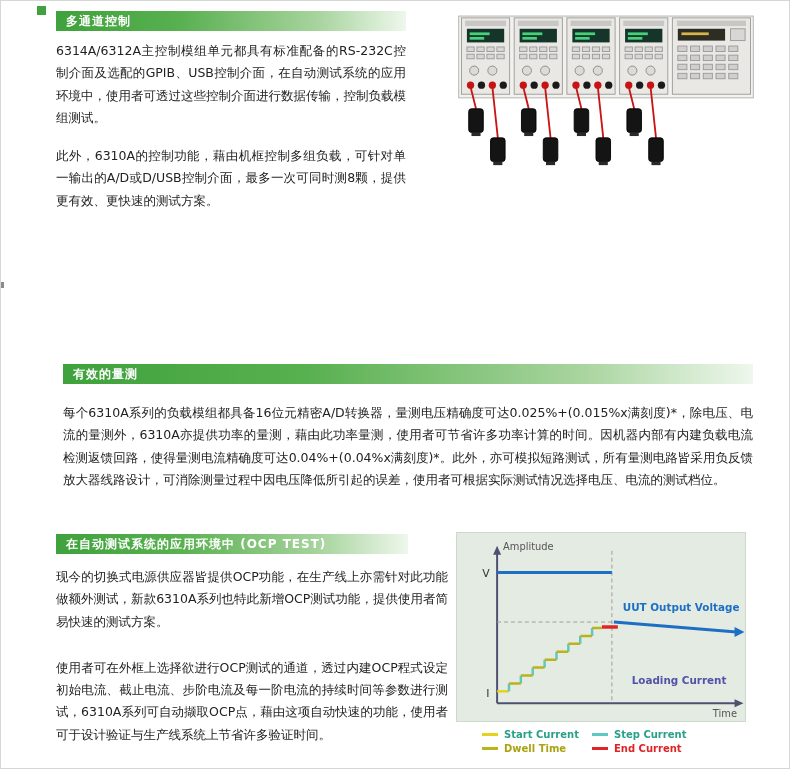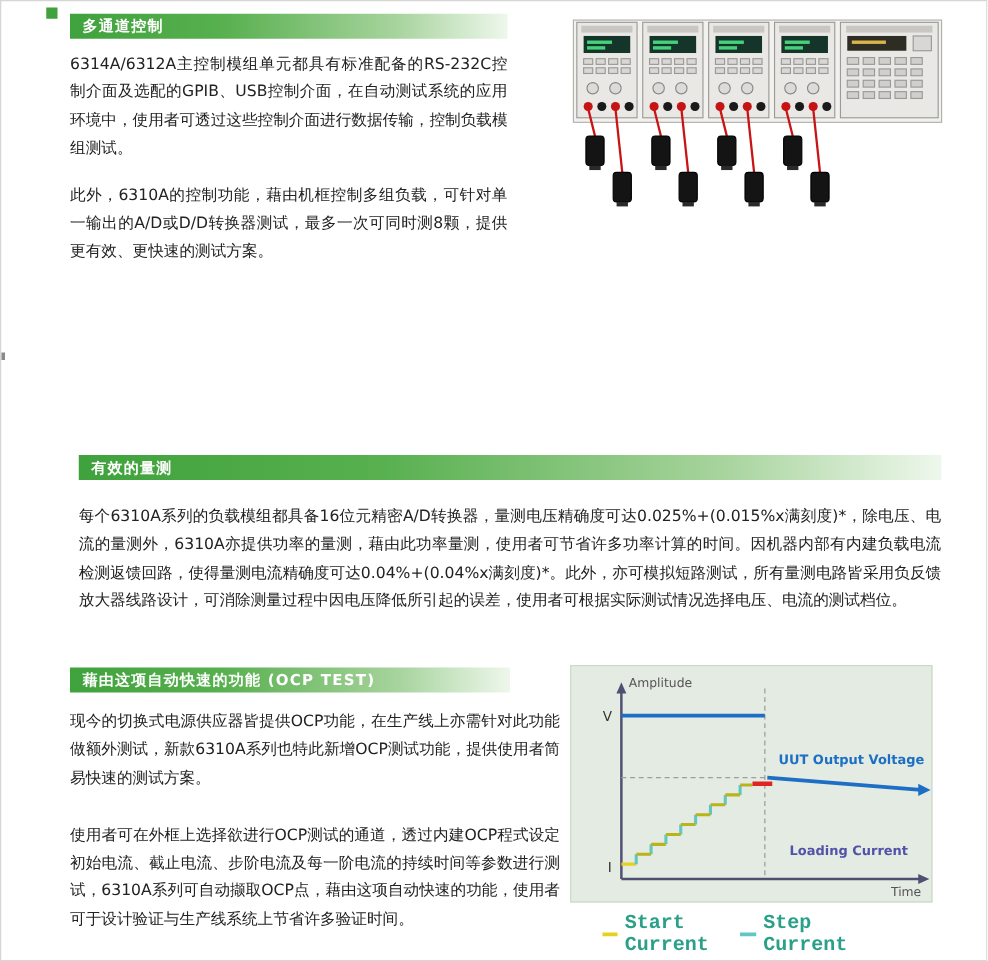--- a/index.html
+++ b/index.html
@@ -61,34 +61,34 @@
     border: 1px solid #cdd9ca;
   }
   .legend {
     display: grid;
     grid-template-columns: 110px 110px;
     row-gap: 3px;
     margin: 7px 0 0 26px;
   }
   .legend-item { display: flex; align-items: center; }
   .swatch { display: inline-block; width: 16px; height: 3px; margin-right: 6px; }
-  .legend-label { font-size: 16px; font-weight: bold; font-family: Liberation Mono, monospace; }
+  .legend-label { font-size: 10px; font-weight: bold; }
 </style>
 </head>
 <body>
 
 <div class="page">
 
   <div class="corner-square"></div>
   <div class="edge-mark"></div>
 
   <section class="sec1-left">
     <h2 class="bar">多通道控制</h2>
     <p class="body">6314A/6312A主控制模组单元都具有标准配备的RS-232C控制介面及选配的GPIB、USB控制介面，在自动测试系统的应用环境中，使用者可透过这些控制介面进行数据传输，控制负载模组测试。</p>
-    <p class="body">此外，6310A的控制功能，藉由机框控制多组负载，可针对单一输出的A/D或D/D转换器测试，最多一次可同时测8颗，提供更有效、更快速的测试方案。</p>
+    <p class="body">此外，6310A的控制功能，藉由机框控制多组负载，可针对单一输出的A/D或D/USB控制介面，最多一次可同时测8颗，提供更有效、更快速的测试方案。</p>
   </section>
 
   <figure class="sec1-right">
     <svg width="300" height="165" viewBox="0 0 330 170">
 
       <rect x="3" y="2" width="324" height="90" fill="#f2f1ee" stroke="#b0b0ac"></rect>
       <defs>
         <g id="mod">
           <rect x="0" y="0" width="53" height="84" fill="#e9e8e5" stroke="#9a9a96"></rect>
           <rect x="4" y="3" width="45" height="6" fill="#c8c7c3"></rect>
@@ -171,21 +171,21 @@
       <use href="#adapter" x="220" y="136"></use>
     </svg>
   </figure>
 
   <section class="sec2">
     <h2 class="bar">有效的量测</h2>
     <p class="body">每个6310A系列的负载模组都具备16位元精密A/D转换器，量测电压精确度可达0.025%+(0.015%x满刻度)*，除电压、电流的量测外，6310A亦提供功率的量测，藉由此功率量测，使用者可节省许多功率计算的时间。因机器内部有内建负载电流检测返馈回路，使得量测电流精确度可达0.04%+(0.04%x满刻度)*。此外，亦可模拟短路测试，所有量测电路皆采用负反馈放大器线路设计，可消除测量过程中因电压降低所引起的误差，使用者可根据实际测试情况选择电压、电流的测试档位。</p>
   </section>
 
   <section class="sec3-left">
-    <h2 class="bar">藉由这项自动快速的功能 (OCP TEST)</h2>
+    <h2 class="bar">在自动测试系统的应用环境中 (OCP TEST)</h2>
     <p class="body">现今的切换式电源供应器皆提供OCP功能，在生产线上亦需针对此功能做额外测试，新款6310A系列也特此新增OCP测试功能，提供使用者简易快速的测试方案。</p>
     <p class="body">使用者可在外框上选择欲进行OCP测试的通道，透过内建OCP程式设定初始电流、截止电流、步阶电流及每一阶电流的持续时间等参数进行测试，6310A系列可自动撷取OCP点，藉由这项自动快速的功能，使用者可于设计验证与生产线系统上节省许多验证时间。</p>
   </section>
 
   <div class="sec3-chart">
     <svg class="chart-panel" width="290" height="190" viewBox="0 0 290 190">
 
       <g stroke="#4f4f72" stroke-width="2">
         <line x1="40" y1="172" x2="40" y2="20"></line>
         <line x1="40" y1="172" x2="282" y2="172"></line>

